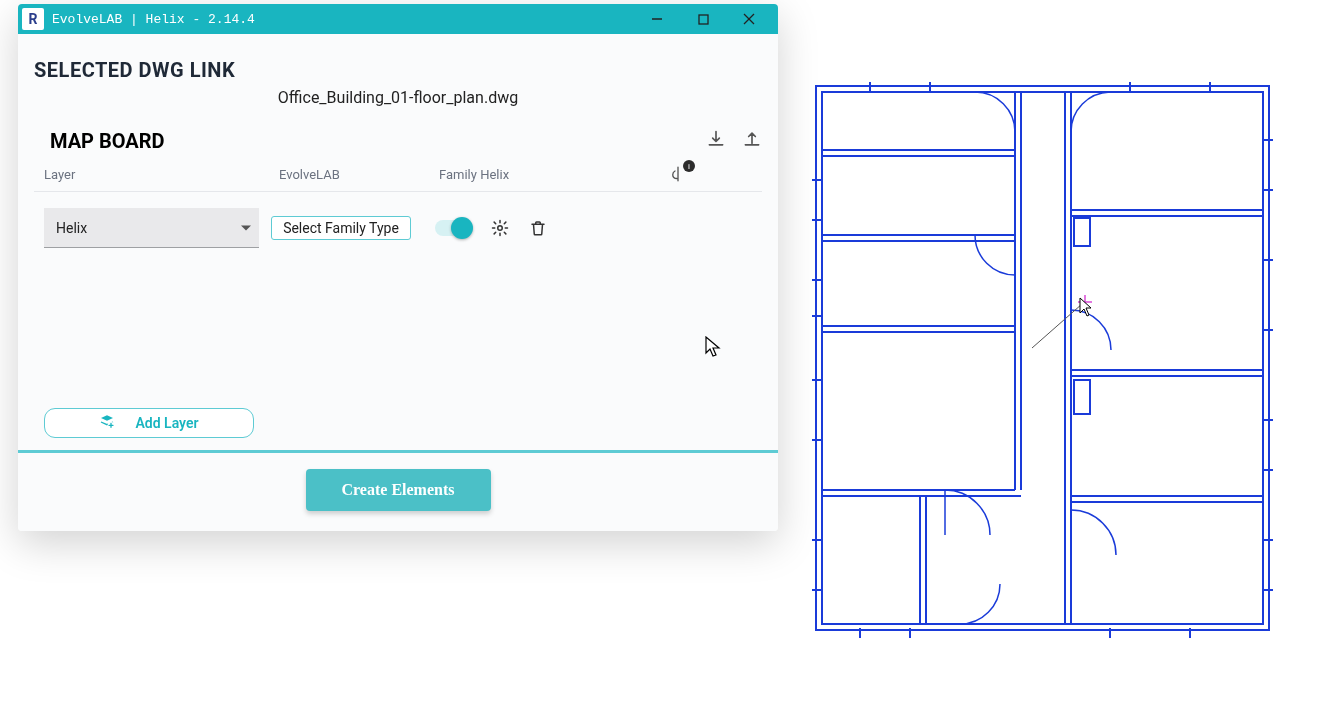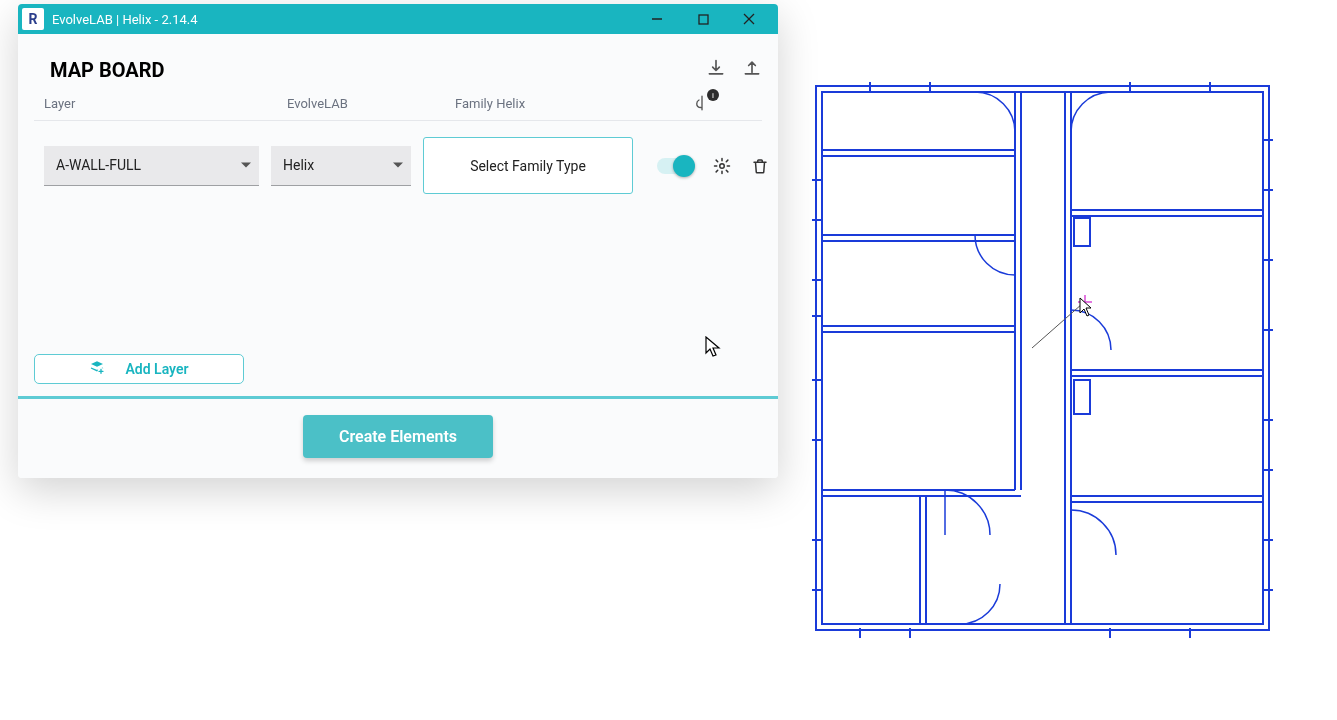--- a/index.html
+++ b/index.html
@@ -46,21 +46,21 @@
   .titlebar .app-icon {
     width: 22px; height: 22px;
     background: #fff;
     border-radius: 2px;
     display: flex; align-items: center; justify-content: center;
     color: #2b3e8c;
     font-weight: 700;
     font-size: 14px;
     margin-right: 8px;
   }
-  .titlebar .title { flex: 1; }
+  .titlebar .title { flex: 1; font-family: Liberation Mono, monospace; }
   .titlebar .winbtns { display: flex; }
   .titlebar .winbtn {
     width: 46px; height: 30px;
     display: flex; align-items: center; justify-content: center;
     color: #1f2937;
   }
   .body {
     padding: 24px 16px 12px 16px;
   }
   .h1 {
@@ -87,21 +87,21 @@
     font-size: 20px;
     font-weight: 700;
     margin: 0;
   }
   .io-icons { display: flex; gap: 16px; color: #555; }
   .io-icons svg { width: 20px; height: 20px; }
 
   .grid-head {
     display: grid;
     grid-template-columns: 215px 140px 210px 1fr;
-    gap: 28px;
+    gap: 20px;
     font-size: 13px;
     color: var(--text-grey);
     padding: 6px 10px 8px 10px;
     border-bottom: 1px solid #e5e7eb;
     align-items: center;
   }
   .grid-head .cl-col {
     display: flex; align-items: center; gap: 4px;
   }
   .cl-badge { position: relative; }
@@ -132,21 +132,21 @@
     align-items: center;
   }
   .select .caret {
     position: absolute; right: 8px; top: 50%; transform: translateY(-50%);
     width: 0; height: 0;
     border-left: 5px solid transparent;
     border-right: 5px solid transparent;
     border-top: 5px solid #555;
   }
   .family-btn {
-    height: 57px;
+    height: 24px;
     background: #fff;
     border: 1px solid var(--accent-light);
     border-radius: 3px;
     font-size: 14px;
     color: #222;
     display: flex; align-items: center; justify-content: center;
   }
   .row-actions {
     display: flex; align-items: center; gap: 20px;
     padding-left: 12px;
@@ -164,35 +164,37 @@
     box-shadow: 0 1px 3px rgba(0,0,0,.3);
   }
   .gear, .trash { color: #3a3a3a; }
   .gear svg, .trash svg, .cl-icon svg { width: 18px; height: 18px; display:block; }
 
   .spacer { height: 150px; }
 
   .add-layer {
     width: 210px; height: 30px;
     border: 1px solid var(--accent-light);
-    border-radius: 5px;
+    border-radius: 11px;
     background: #fff;
     display: flex; align-items: center; justify-content: center;
     gap: 20px;
     color: var(--accent);
     font-weight: 600;
     font-size: 14px;
+    margin-left: 10px;
   }
   .add-layer svg { width: 16px; height: 16px; }
 
   .footer {
     border-top: 3px solid var(--accent-light);
     padding: 16px 0 20px 0;
     display: flex; justify-content: center;
     background: #fafbfc;
+    font-family: Liberation Serif, serif;
   }
   .create-btn {
     background: var(--accent-btn);
     color: #fff;
     font-size: 16px;
     font-weight: 600;
     padding: 12px 36px;
     border-radius: 4px;
     box-shadow: 0 3px 5px rgba(0,0,0,.18);
   }
@@ -235,20 +237,22 @@
       <div class="winbtn">
         <svg width="12" height="12" viewBox="0 0 12 12">
             <line x1="1" y1="1" x2="11" y2="11" stroke="#222" stroke-width="1.3"></line>
             <line x1="11" y1="1" x2="1" y2="11" stroke="#222" stroke-width="1.3"></line>
           </svg>
       </div>
     </div>
   </div>
 
   <div class="body">
+    <p class="h1">SELECTED DWG LINK</p>
+    <div class="filename">Office_Building_01-floor_plan.dwg</div>
 
     <div class="maphead">
       <p class="h2">MAP BOARD</p>
       <div class="io-icons">
         <span title="Import">
           <svg viewBox="0 0 24 24">
               <path d="M12 3v12m0 0l-4-4m4 4l4-4M4 19h16" stroke="#555" stroke-width="2" fill="none" stroke-linecap="round" stroke-linejoin="round"></path>
             </svg>
         </span>
         <span title="Export">
@@ -267,24 +271,20 @@
         <span class="cl-icon cl-badge">
           <svg viewBox="0 0 24 24">
               <path d="M12 3v18M8 8c-2 1-3 3-3 5 0 3 2.5 5 5.5 5" stroke="#555" stroke-width="1.8" fill="none" stroke-linecap="round"></path>
             </svg>
           <span class="dot">i</span>
         </span>
       </div>
     </div>
 
     <div class="grid-row">
-      <div class="select">
-        <span>A-WALL-FULL</span>
-        <span class="caret"></span>
-      </div>
       <div class="select">
         <span>Helix</span>
         <span class="caret"></span>
       </div>
       <div class="family-btn">
         <span>Select Family Type</span>
       </div>
       <div class="row-actions">
         <div class="toggle">
           <div class="knob"></div>

